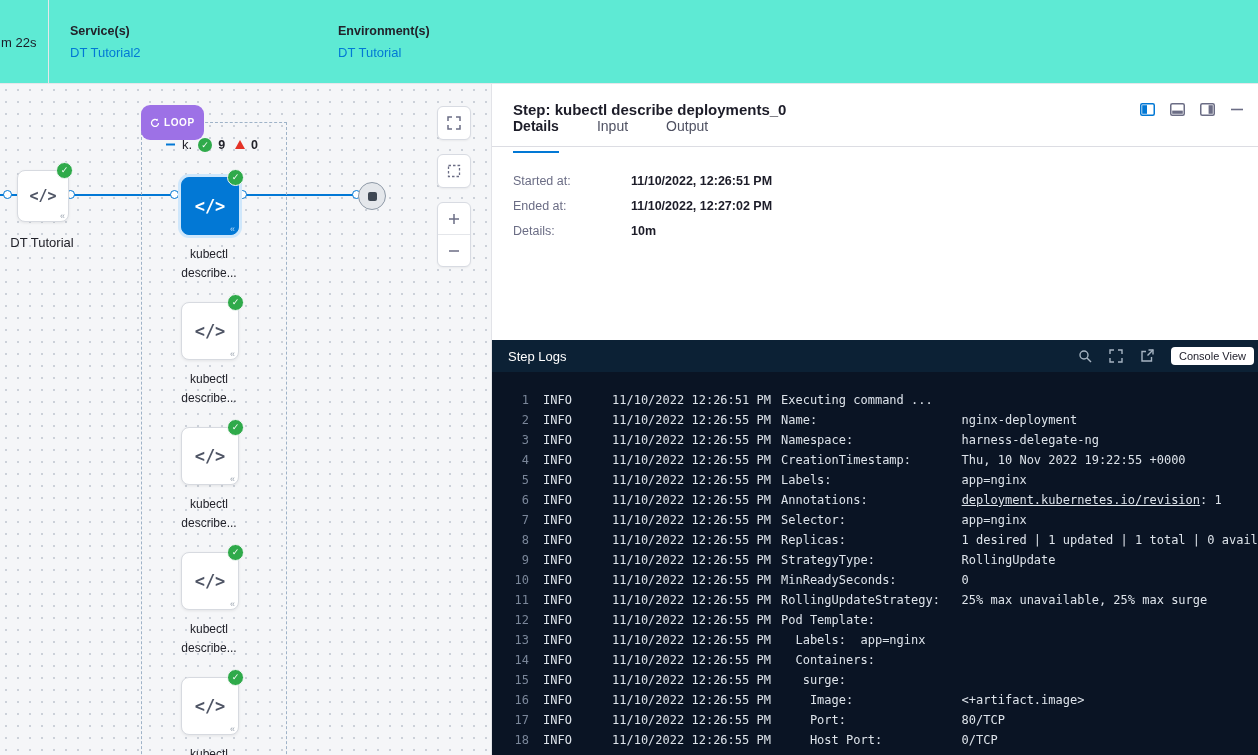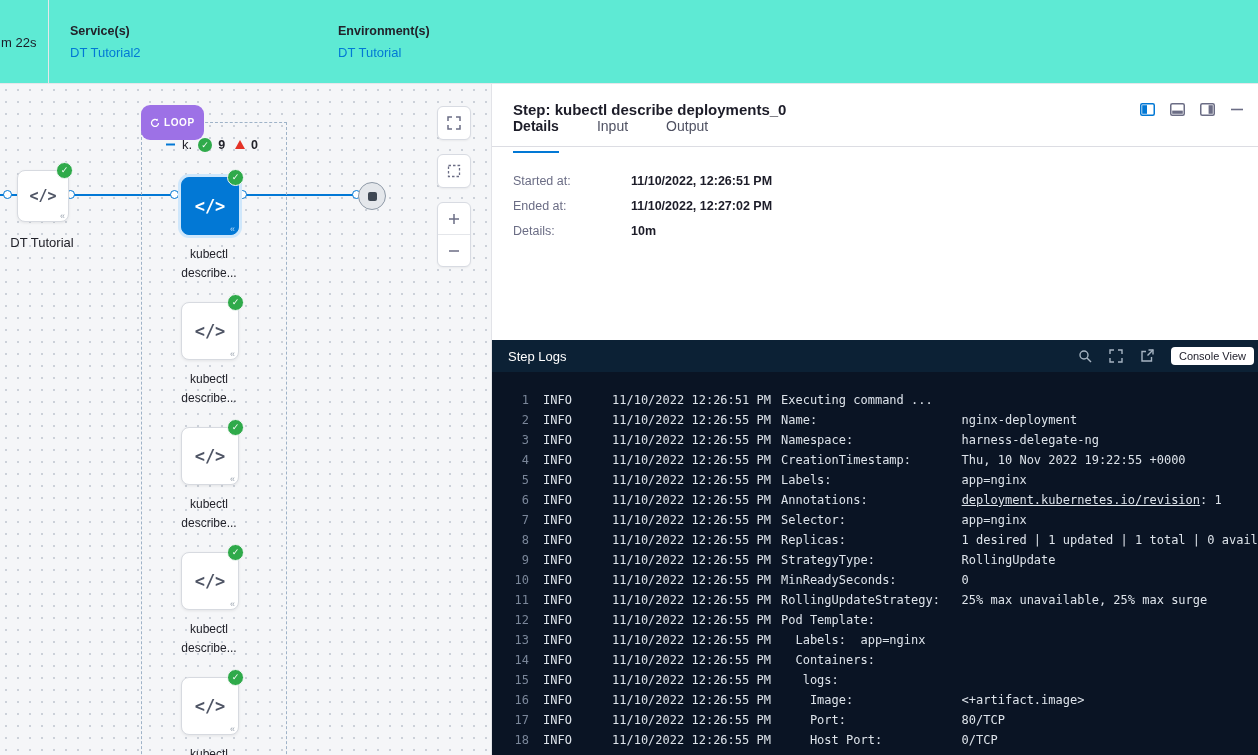--- a/index.html
+++ b/index.html
@@ -322,19 +322,19 @@
         <div class="log-line"><span class="log-num">5</span><span class="log-level">INFO</span><span class="log-time">11/10/2022 12:26:55 PM</span><span class="log-text">Labels:                  app=nginx</span></div>
         <div class="log-line"><span class="log-num">6</span><span class="log-level">INFO</span><span class="log-time">11/10/2022 12:26:55 PM</span><span class="log-text">Annotations:             <span class="log-link">deployment.kubernetes.io/revision</span>: 1</span></div>
         <div class="log-line"><span class="log-num">7</span><span class="log-level">INFO</span><span class="log-time">11/10/2022 12:26:55 PM</span><span class="log-text">Selector:                app=nginx</span></div>
         <div class="log-line"><span class="log-num">8</span><span class="log-level">INFO</span><span class="log-time">11/10/2022 12:26:55 PM</span><span class="log-text">Replicas:                1 desired | 1 updated | 1 total | 0 available</span></div>
         <div class="log-line"><span class="log-num">9</span><span class="log-level">INFO</span><span class="log-time">11/10/2022 12:26:55 PM</span><span class="log-text">StrategyType:            RollingUpdate</span></div>
         <div class="log-line"><span class="log-num">10</span><span class="log-level">INFO</span><span class="log-time">11/10/2022 12:26:55 PM</span><span class="log-text">MinReadySeconds:         0</span></div>
         <div class="log-line"><span class="log-num">11</span><span class="log-level">INFO</span><span class="log-time">11/10/2022 12:26:55 PM</span><span class="log-text">RollingUpdateStrategy:   25% max unavailable, 25% max surge</span></div>
         <div class="log-line"><span class="log-num">12</span><span class="log-level">INFO</span><span class="log-time">11/10/2022 12:26:55 PM</span><span class="log-text">Pod Template:</span></div>
         <div class="log-line"><span class="log-num">13</span><span class="log-level">INFO</span><span class="log-time">11/10/2022 12:26:55 PM</span><span class="log-text">  Labels:  app=nginx</span></div>
         <div class="log-line"><span class="log-num">14</span><span class="log-level">INFO</span><span class="log-time">11/10/2022 12:26:55 PM</span><span class="log-text">  Containers:</span></div>
-        <div class="log-line"><span class="log-num">15</span><span class="log-level">INFO</span><span class="log-time">11/10/2022 12:26:55 PM</span><span class="log-text">   logs:</span></div>
+        <div class="log-line"><span class="log-num">15</span><span class="log-level">INFO</span><span class="log-time">11/10/2022 12:26:55 PM</span><span class="log-text">   surge:</span></div>
         <div class="log-line"><span class="log-num">16</span><span class="log-level">INFO</span><span class="log-time">11/10/2022 12:26:55 PM</span><span class="log-text">    Image:               &lt;+artifact.image&gt;</span></div>
         <div class="log-line"><span class="log-num">17</span><span class="log-level">INFO</span><span class="log-time">11/10/2022 12:26:55 PM</span><span class="log-text">    Port:                80/TCP</span></div>
         <div class="log-line"><span class="log-num">18</span><span class="log-level">INFO</span><span class="log-time">11/10/2022 12:26:55 PM</span><span class="log-text">    Host Port:           0/TCP</span></div>
       </div>
   </div>
 </div>
 
 </body></html>

